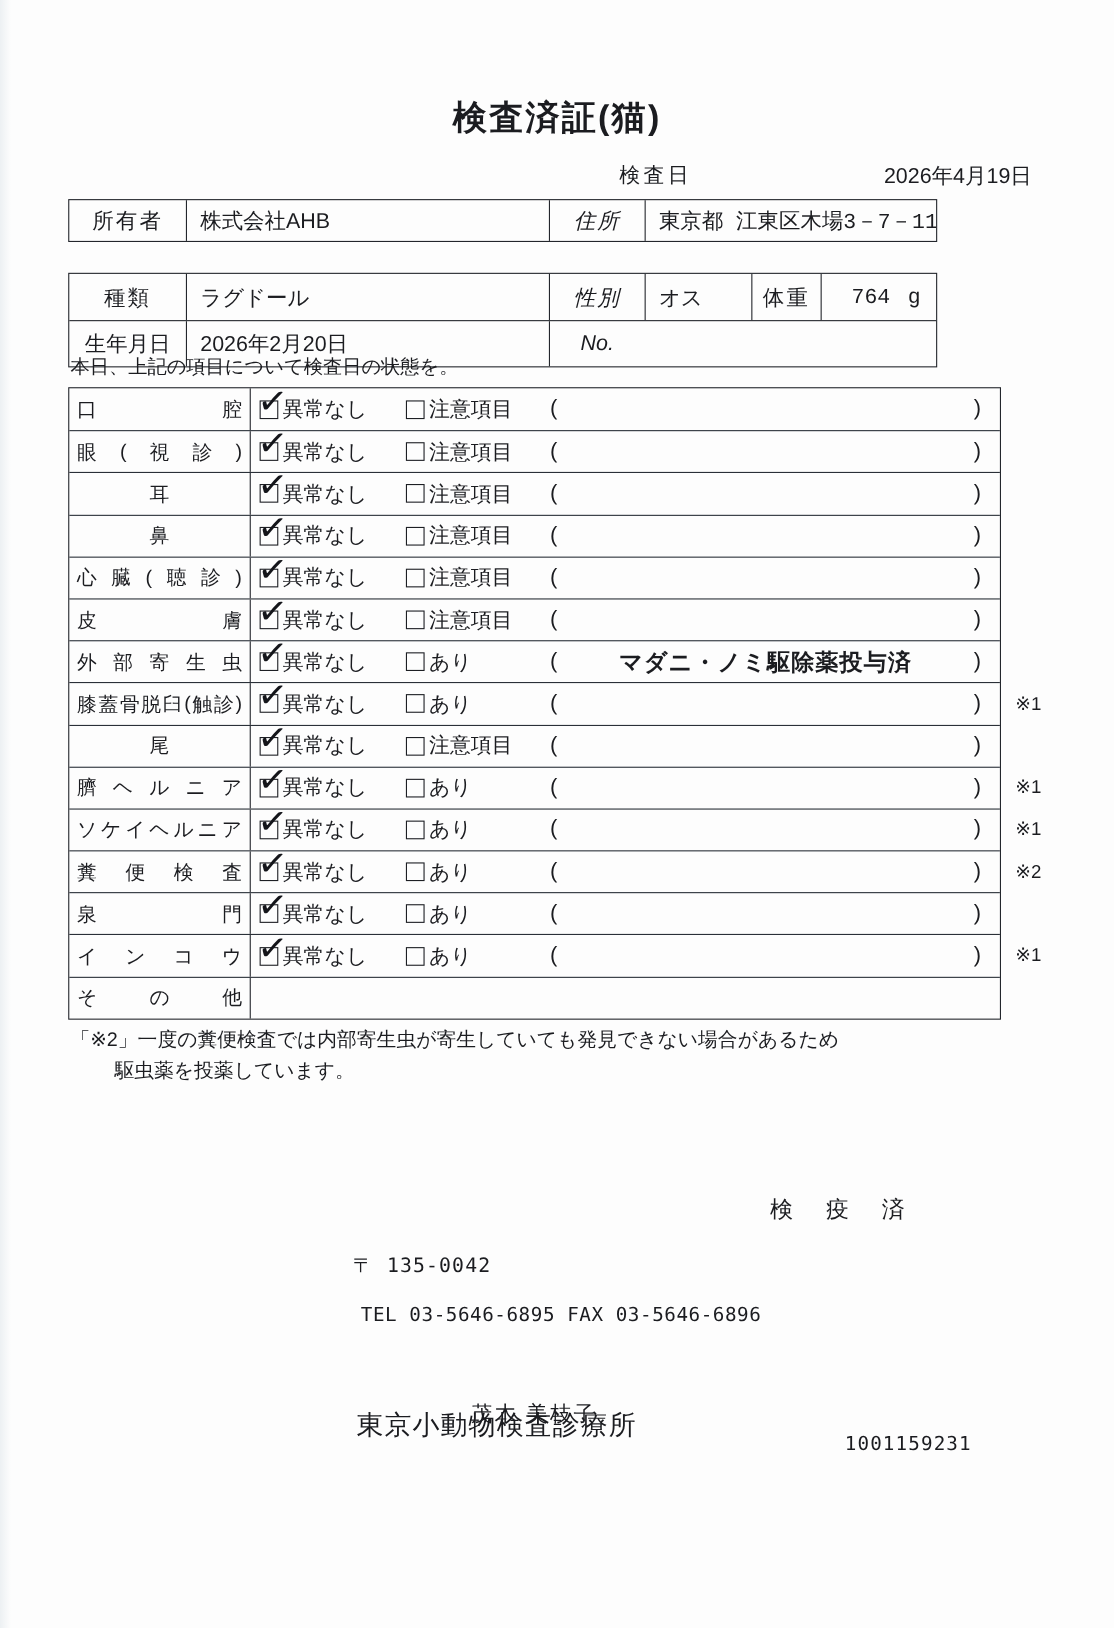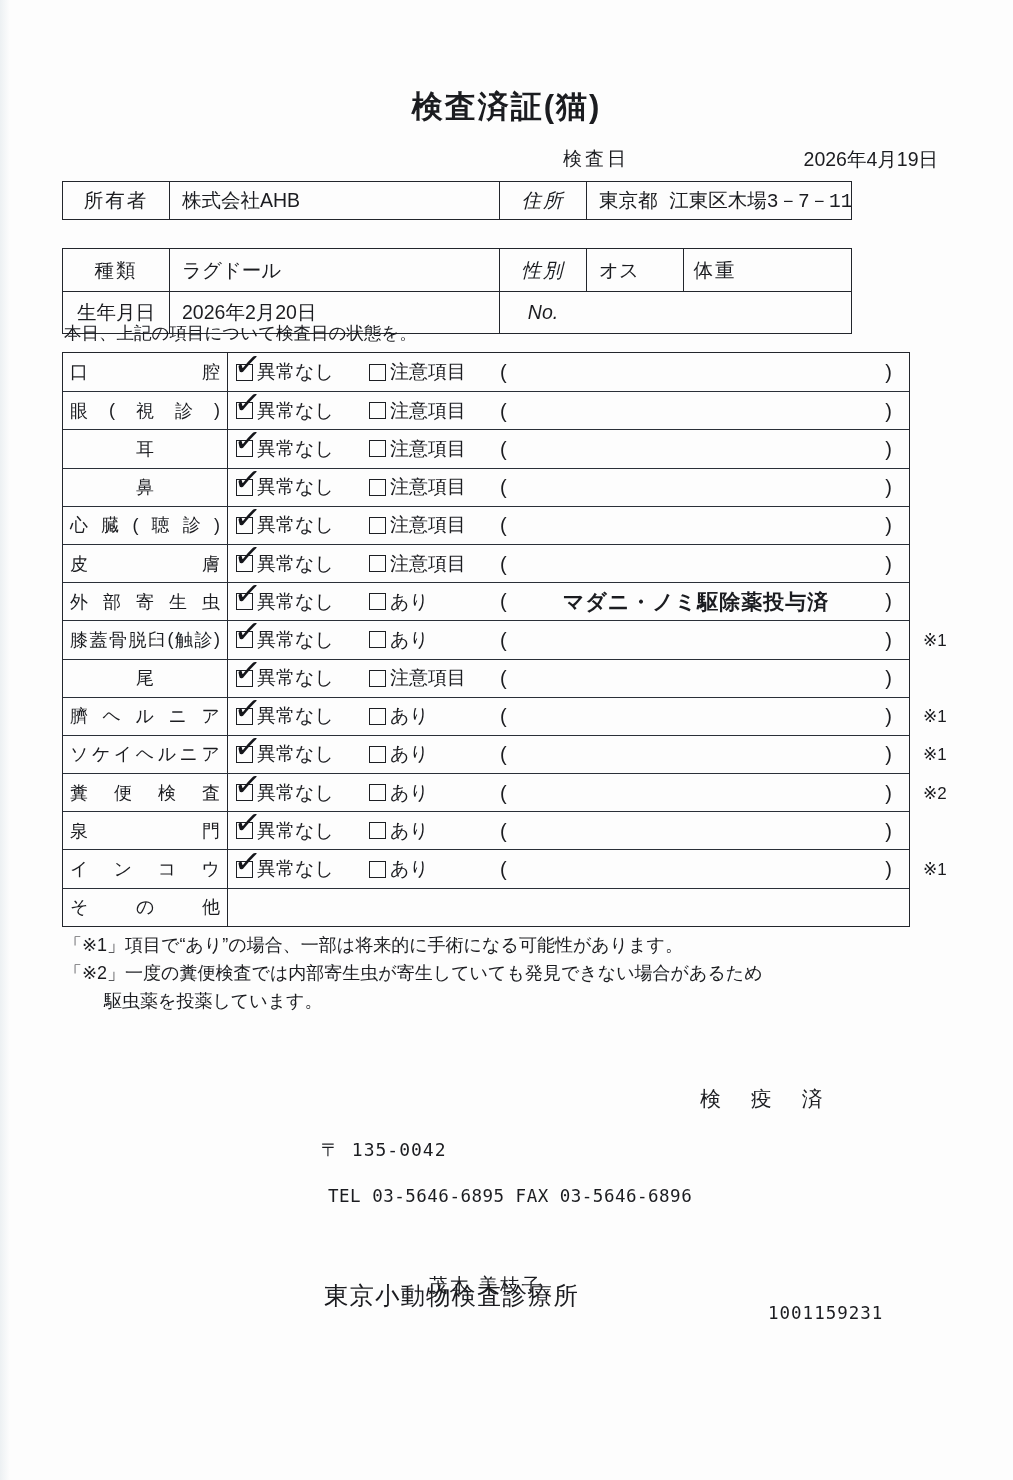--- a/index.html
+++ b/index.html
@@ -110,20 +110,24 @@
     </div>
   </div>
 
   <div class="info-table" id="table-pet">
     <div class="info-row">
       <div class="cell hd w-label1">種類</div>
       <div class="cell val w-val1 bl">ラグドール</div>
       <div class="cell hd w-label2 bl">性別</div>
       <div class="cell val w-sex bl">オス</div>
       <div class="cell hd w-wtlab bl">体重</div>
+      <div class="cell w-rest bl weight-val">
+        <span>764</span>
+        <span>g</span>
+      </div>
     </div>
     <div class="info-row">
       <div class="cell hd w-label1" style="letter-spacing:0;">生年月日</div>
       <div class="cell val w-val1 bl">2026年2月20日</div>
       <div class="cell hd w-label2 bl" style="letter-spacing:0;">No.</div>
     </div>
   </div>
 
   <div class="intro-line">本日、上記の項目について検査日の状態を。</div>
 
@@ -485,21 +489,20 @@
         <div class="cl-label justify">
           <span>そ</span>
           <span>の</span>
           <span>他</span>
         </div>
         <div class="cl-content"></div>
       </div>
     </div>
 
   <div class="footnotes">
-    <div>「※1」項目で“あり”の場合、一部は将来的に手術になる可能性があります。</div>
     <div>「※2」一度の糞便検査では内部寄生虫が寄生していても発見できない場合があるため</div>
     <div class="indent">駆虫薬を投薬しています。</div>
   </div>
 
 
   <div class="stamp">検 疫 済</div>
 
   <div class="postal-line">
     <span class="postal-code mono">〒 135-0042</span>
   </div>

